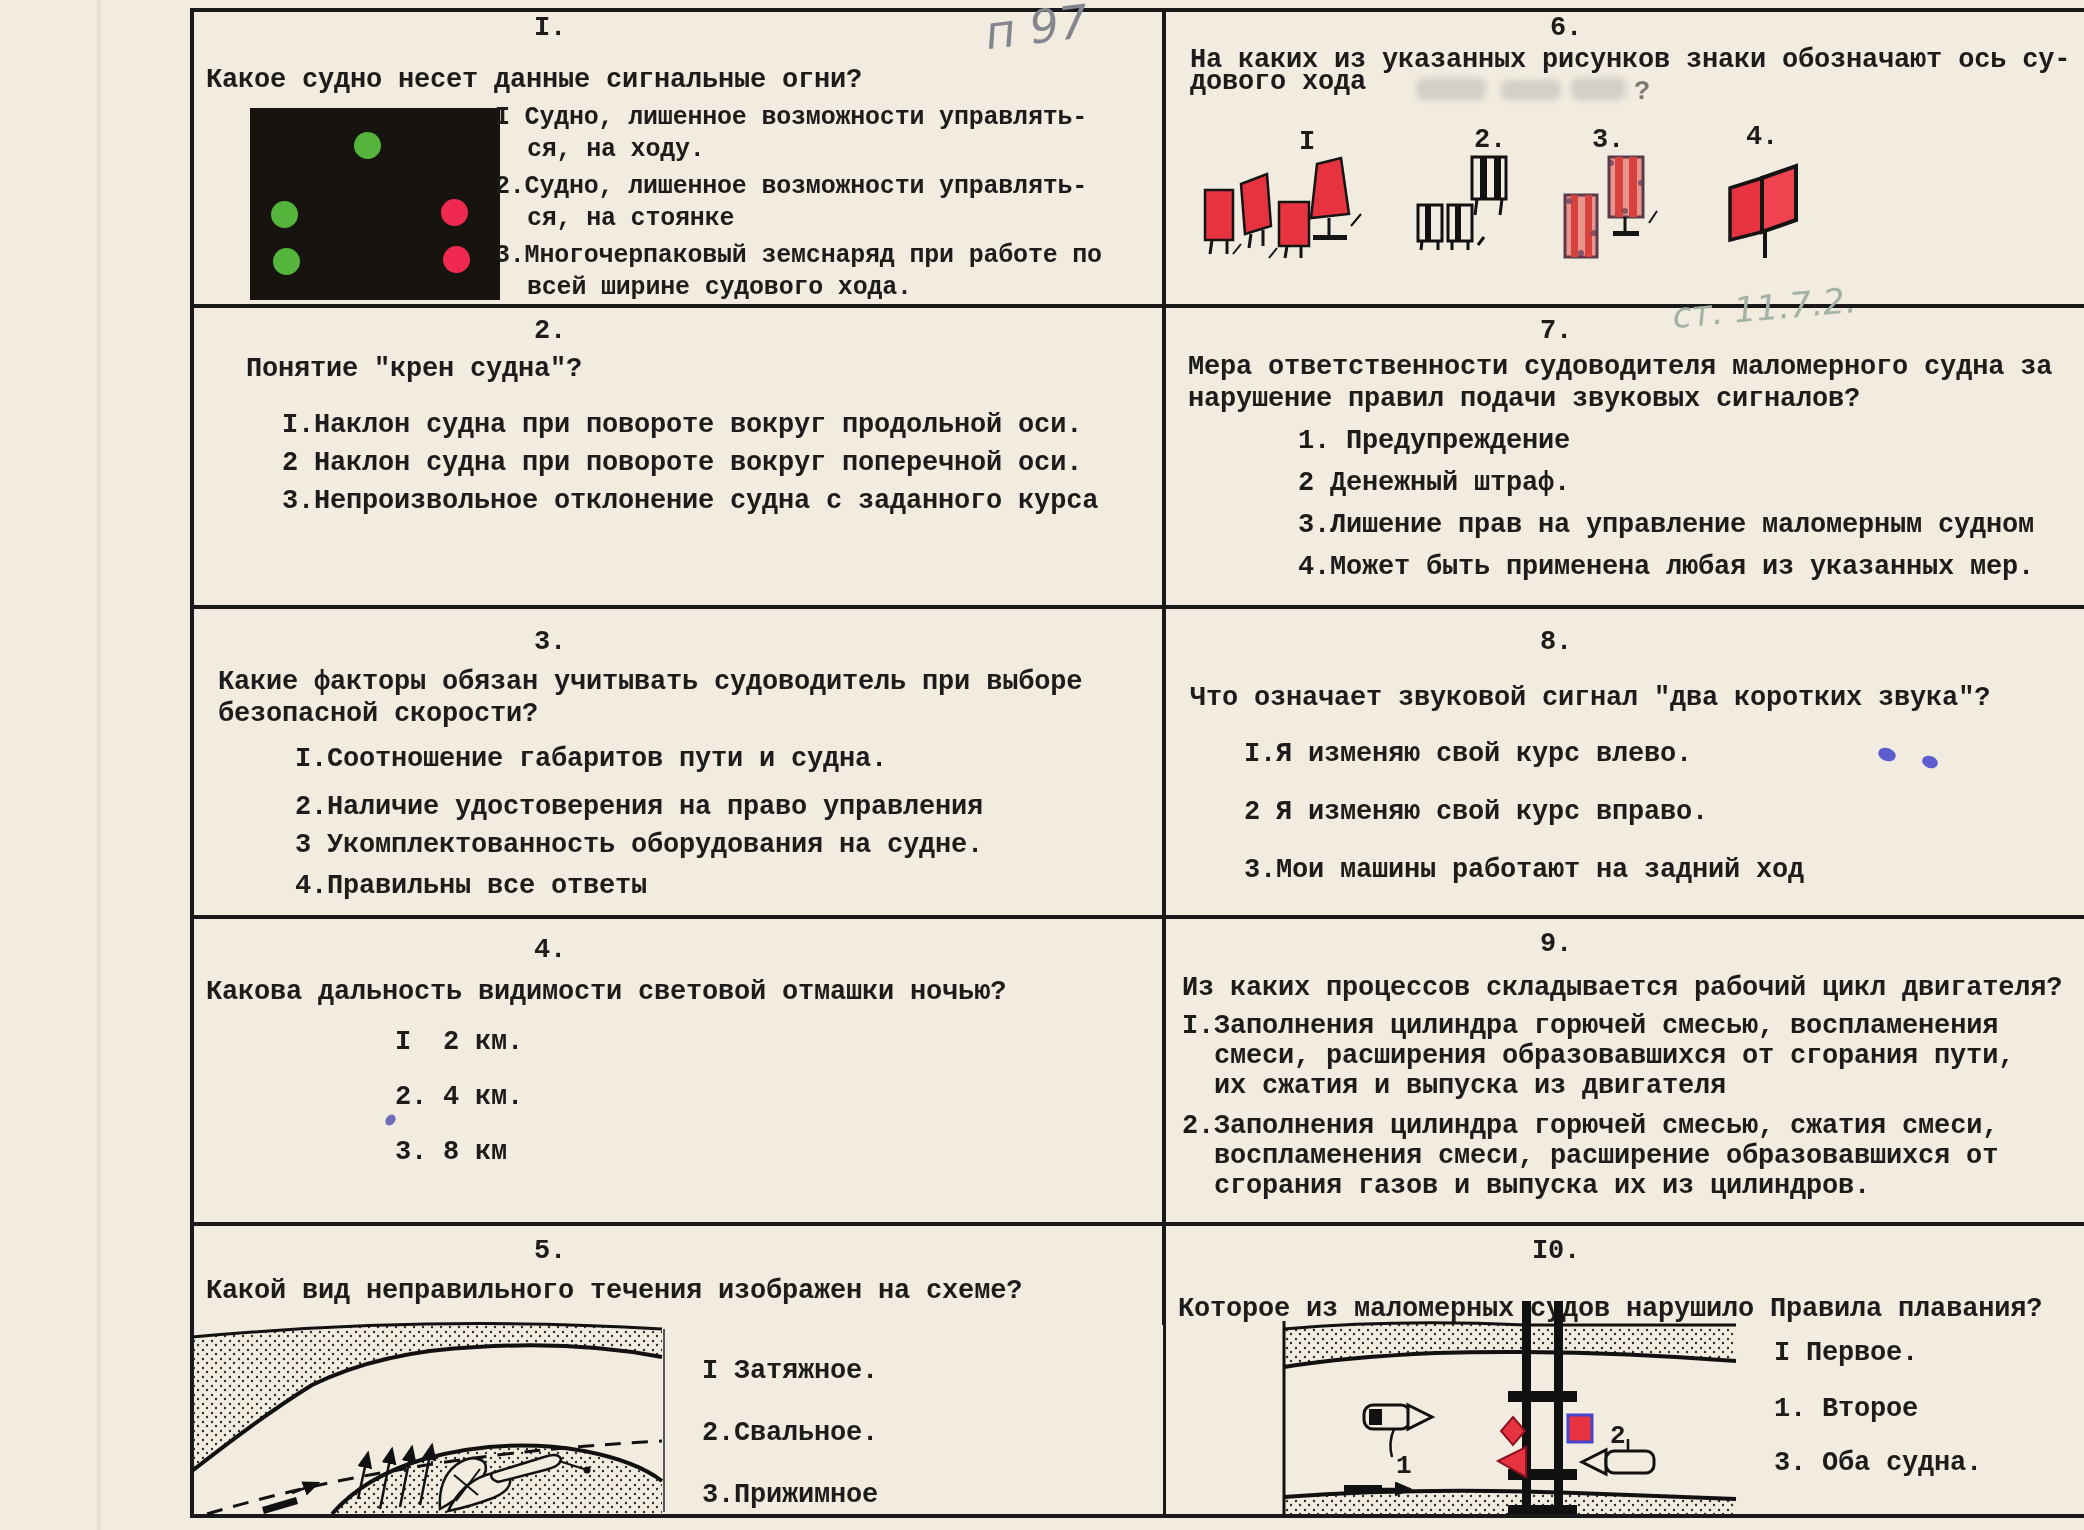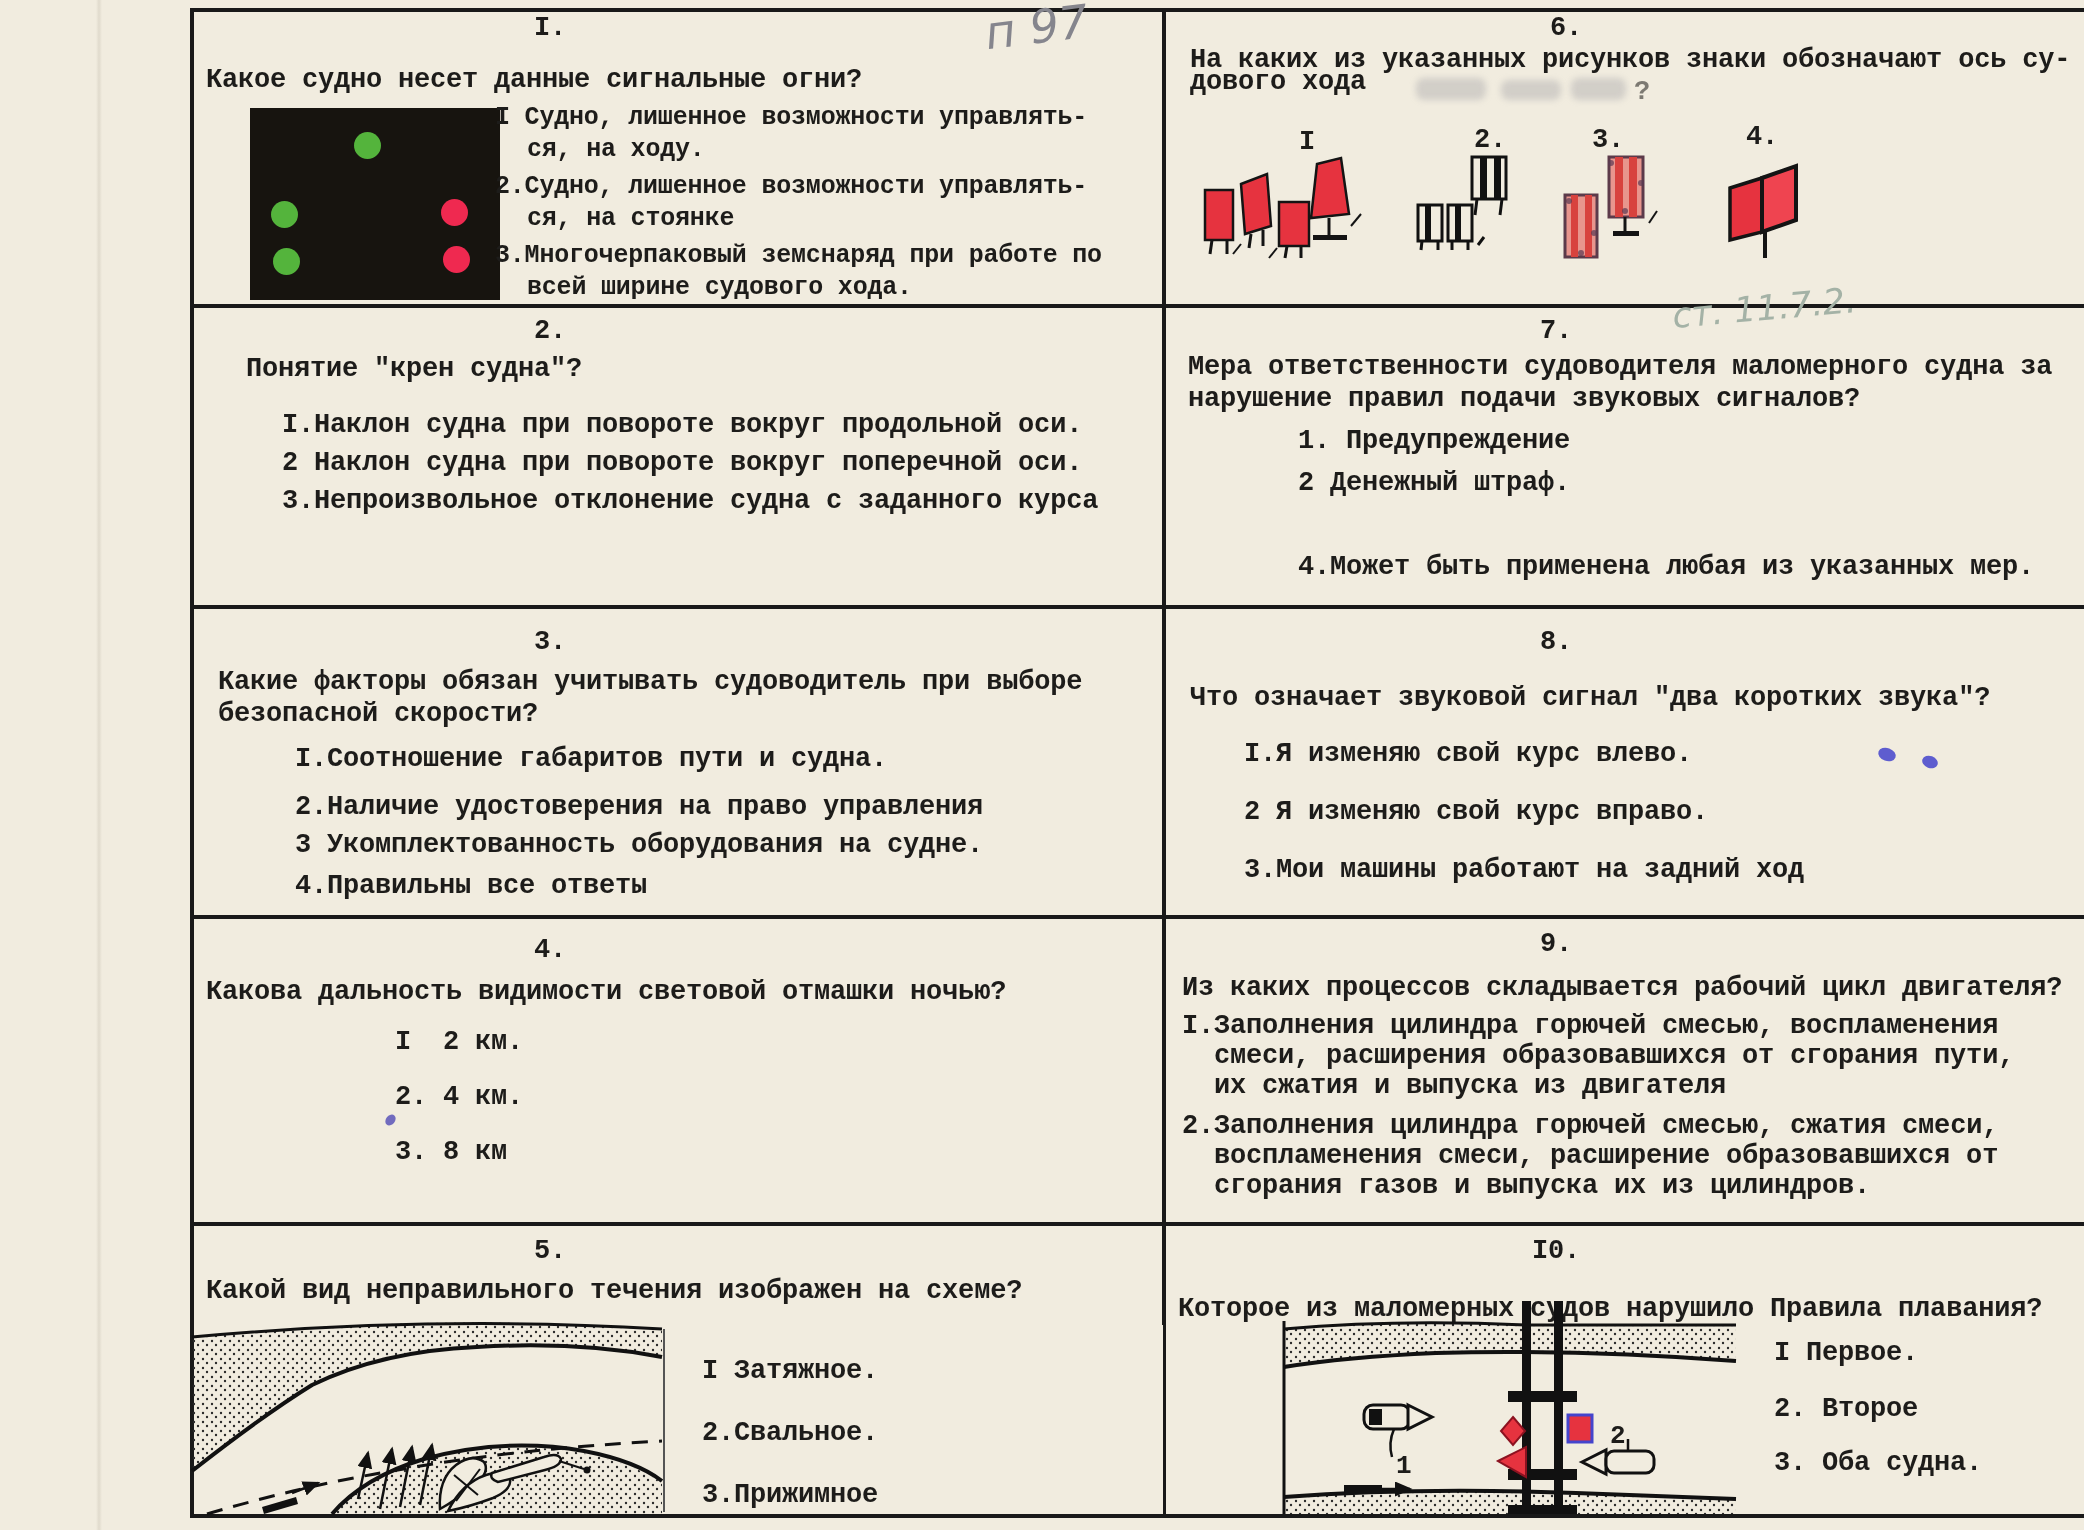--- a/index.html
+++ b/index.html
@@ -153,20 +153,21 @@
   <div class="t" style="left:92px;top:140px">2 Наклон судна при повороте вокруг поперечной оси.</div>
   <div class="t" style="left:92px;top:178px">3.Непроизвольное отклонение судна с заданного курса</div>
 </div>
 
 <div class="cell" style="left:1166px;top:307px;width:918px;height:298px">
   <div class="t num" style="left:0;top:8px;width:780px">7.</div>
   <div class="t" style="left:22px;top:44px">Мера ответственности судоводителя маломерного судна за</div>
   <div class="t" style="left:22px;top:76px">нарушение правил подачи звуковых сигналов?</div>
   <div class="t" style="left:132px;top:118px">1. Предупреждение</div>
   <div class="t" style="left:132px;top:160px">2 Денежный штраф.</div>
+  <div class="t" style="left:132px;top:202px">3.Лишение прав на управление маломерным судном</div>
   <div class="t" style="left:132px;top:244px">4.Может быть применена любая из указанных мер.</div>
 </div>
 
 <div class="cell" style="left:190px;top:608px;width:973px;height:307px">
   <div class="t num" style="left:0;top:18px;width:720px">3.</div>
   <div class="t" style="left:28px;top:58px">Какие факторы обязан учитывать судоводитель при выборе</div>
   <div class="t" style="left:28px;top:90px">безопасной скорости?</div>
   <div class="t" style="left:105px;top:135px">I.Соотношение габаритов пути и судна.</div>
   <div class="t" style="left:105px;top:183px">2.Наличие удостоверения на право управления</div>
   <div class="t" style="left:105px;top:221px">3 Укомплектованность оборудования на судне.</div>
@@ -302,15 +303,15 @@
       <rect x="330" y="150" width="48" height="22" rx="8" fill="#f1ecdf" stroke="#111" stroke-width="3"></rect>
       <line x1="352" y1="150" x2="352" y2="138" stroke="#111" stroke-width="2.5"></line>
     </g>
     <text x="334" y="142" font-family="Liberation Mono, monospace" font-size="26" font-weight="700" fill="#1d1c1a">2</text>
 
     <rect x="68" y="184" width="38" height="9" fill="#111"></rect>
     <line x1="106" y1="188" x2="134" y2="188" stroke="#111" stroke-width="2.5" marker-end="url(#ah10)"></line>
   </svg>
 
   <div class="t" style="left:608px;top:112px">I Первое.</div>
-  <div class="t" style="left:608px;top:168px">2. Второе</div>
+  <div class="t" style="left:608px;top:168px">1. Второе</div>
   <div class="t" style="left:608px;top:222px">3. Оба судна.</div>
 </div>
 
 </body></html>

